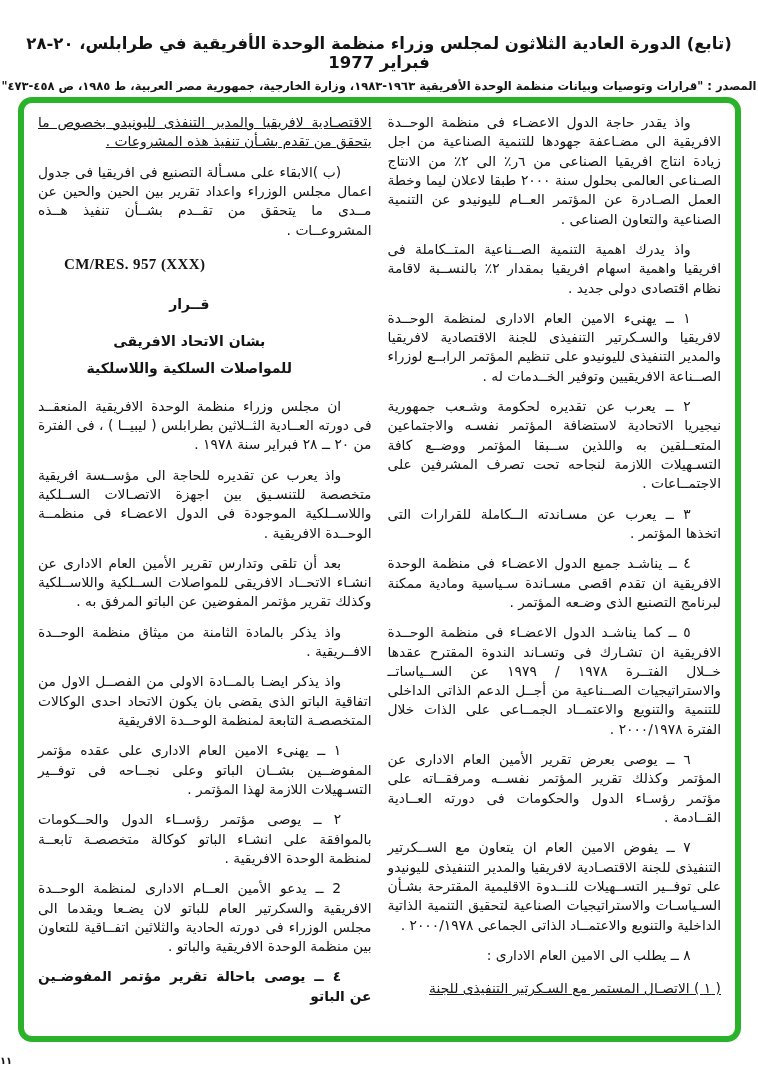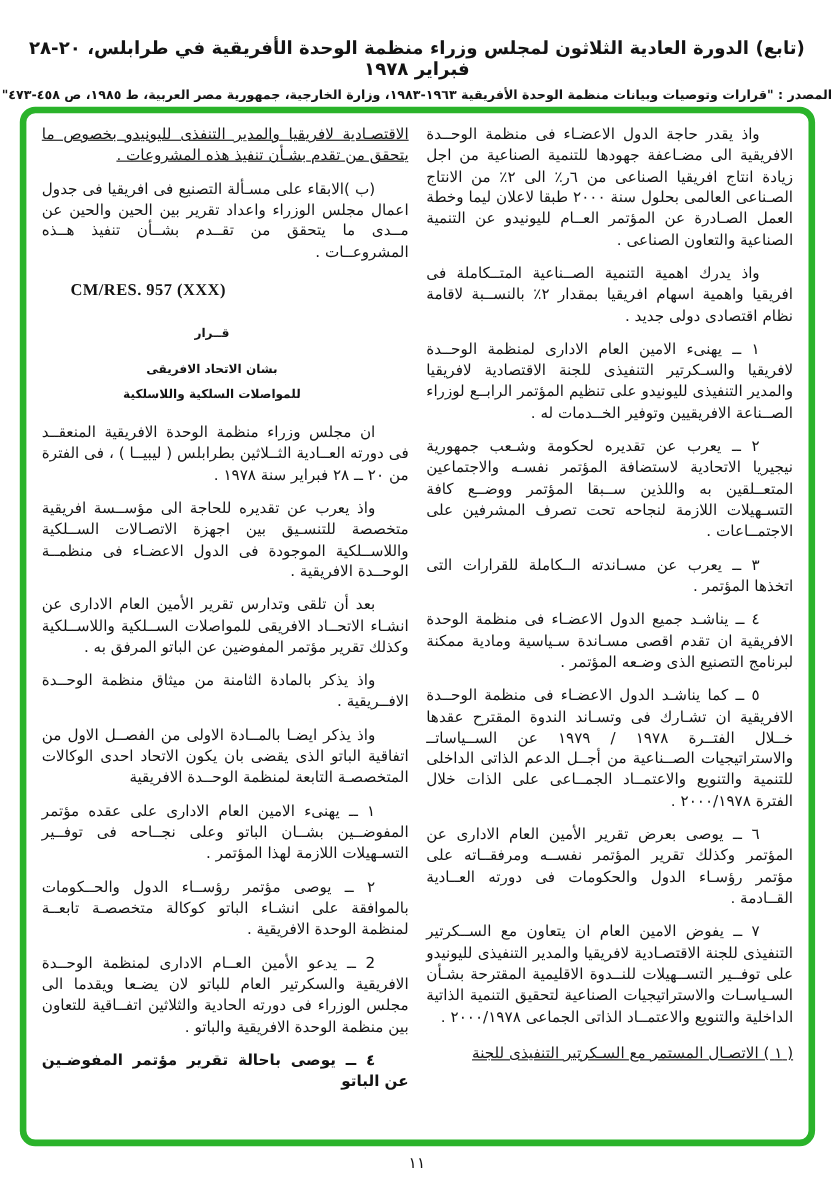--- a/index.html
+++ b/index.html
@@ -70,56 +70,57 @@
     font-weight: bold;
     font-size: 15px;
     letter-spacing: 0.4px;
     padding-left: 26px;
     margin: 14px 0 20px 0;
   }
   .heading {
     text-align: center;
     font-weight: bold;
     text-indent: 0;
-    font-size: 11px;
+    font-size: 14px;
   }
   .heading.h1 { margin: 0 0 18px 0; }
   .heading.h2 { margin: 0 0 7px 0; }
   .heading.h3 { margin: 0 0 18px 0; }
   .page-number {
     position: absolute;
     bottom: 12px;
     left: 0;
     width: 100%;
-    text-align: center;
-    font-weight: normal;
-    font-size: 14px;
+    text-align: left;
+    font-weight: bold;
+    font-size: 10px;
   }
 </style>
 </head>
 <body>
 
 <div class="header">
-  <div class="header-title">(تابع) الدورة العادية الثلاثون لمجلس وزراء منظمة الوحدة الأفريقية في طرابلس، ٢٠-٢٨ فبراير ١٩٧٨</div>
+  <div class="header-title">(تابع) الدورة العادية الثلاثون لمجلس وزراء منظمة الوحدة الأفريقية في طرابلس، ٢٠-٢٨ فبراير 1977</div>
   <div class="header-source">المصدر : "قرارات وتوصيات وبيانات منظمة الوحدة الأفريقية ١٩٦٣-١٩٨٣، وزارة الخارجية، جمهورية مصر العربية، ط ١٩٨٥، ص ٤٥٨-٤٧٣"</div>
 </div>
 
 <div class="frame">
   <div class="columns">
 
     <div class="col">
       <p>واذ يقدر حاجة الدول الاعضـاء فى منظمة الوحــدة الافريقية الى مضـاعفة جهودها للتنمية الصناعية من اجل زيادة انتاج افريقيا الصناعى من ٦ر٪ الى ٢٪ من الانتاج الصـناعى العالمى بحلول سنة ٢٠٠٠ طبقا لاعلان ليما وخطة العمل الصـادرة عن المؤتمر العــام لليونيدو عن التنمية الصناعية والتعاون الصناعى .</p>
       <p>واذ يدرك اهمية التنمية الصــناعية المتــكاملة فى افريقيا واهمية اسهام افريقيا بمقدار ٢٪ بالنســبة لاقامة نظام اقتصادى دولى جديد .</p>
       <p>١ ــ يهنىء الامين العام الادارى لمنظمة الوحــدة لافريقيا والسـكرتير التنفيذى للجنة الاقتصادية لافريقيا والمدير التنفيذى لليونيدو على تنظيم المؤتمر الرابــع لوزراء الصــناعة الافريقيين وتوفير الخــدمات له .</p>
       <p>٢ ــ يعرب عن تقديره لحكومة وشـعب جمهورية نيجيريا الاتحادية لاستضافة المؤتمر نفسـه والاجتماعين المتعــلقين به واللذين ســبقا المؤتمر ووضــع كافة التسـهيلات اللازمة لنجاحه تحت تصرف المشرفين على الاجتمــاعات .</p>
       <p>٣ ــ يعرب عن مسـاندته الــكاملة للقرارات التى اتخذها المؤتمر .</p>
       <p>٤ ــ يناشـد جميع الدول الاعضـاء فى منظمة الوحدة الافريقية ان تقدم اقصى مسـاندة سـياسية ومادية ممكنة لبرنامج التصنيع الذى وضـعه المؤتمر .</p>
       <p>٥ ــ كما يناشـد الدول الاعضـاء فى منظمة الوحــدة الافريقية ان تشـارك فى وتسـاند الندوة المقترح عقدها خــلال الفتــرة ١٩٧٨ / ١٩٧٩ عن الســياساتــ والاستراتيجيات الصــناعية من أجــل الدعم الذاتى الداخلى للتنمية والتنويع والاعتمــاد الجمــاعى على الذات خلال الفترة ٢٠٠٠/١٩٧٨ .</p>
       <p>٦ ــ يوصى بعرض تقرير الأمين العام الادارى عن المؤتمر وكذلك تقرير المؤتمر نفســه ومرفقــاته على مؤتمر رؤسـاء الدول والحكومات فى دورته العــادية القــادمة .</p>
       <p>٧ ــ يفوض الامين العام ان يتعاون مع الســكرتير التنفيذى للجنة الاقتصـادية لافريقيا والمدير التنفيذى لليونيدو على توفــير التســهيلات للنــدوة الاقليمية المقترحة بشـأن السـياسـات والاستراتيجيات الصناعية لتحقيق التنمية الذاتية الداخلية والتنويع والاعتمــاد الذاتى الجماعى ٢٠٠٠/١٩٧٨ .</p>
+      <p>٨ ــ يطلب الى الامين العام الادارى :</p>
       <p class="noindent gap-above">( ١ ) الاتصـال المستمر مع السـكرتير التنفيذى للجنة</p>
     </div>
 
     <div class="col">
       <p class="noindent">الاقتصـادية لافريقيا والمدير التنفذى لليونيدو بخصوص ما يتحقق من تقدم بشـأن تنفيذ هذه المشروعات .</p>
       <p>(ب )الابقاء على مسـألة التصنيع فى افريقيا فى جدول اعمال مجلس الوزراء واعداد تقرير بين الحين والحين عن مــدى ما يتحقق من تقــدم بشــأن تنفيذ هــذه المشروعــات .</p>
       <div class="code">CM/RES. 957 (XXX)</div>
       <p class="heading h1">قــرار</p>
       <p class="heading h2">بشان الاتحاد الافريقى</p>
       <p class="heading h3">للمواصلات السلكية واللاسلكية</p>

